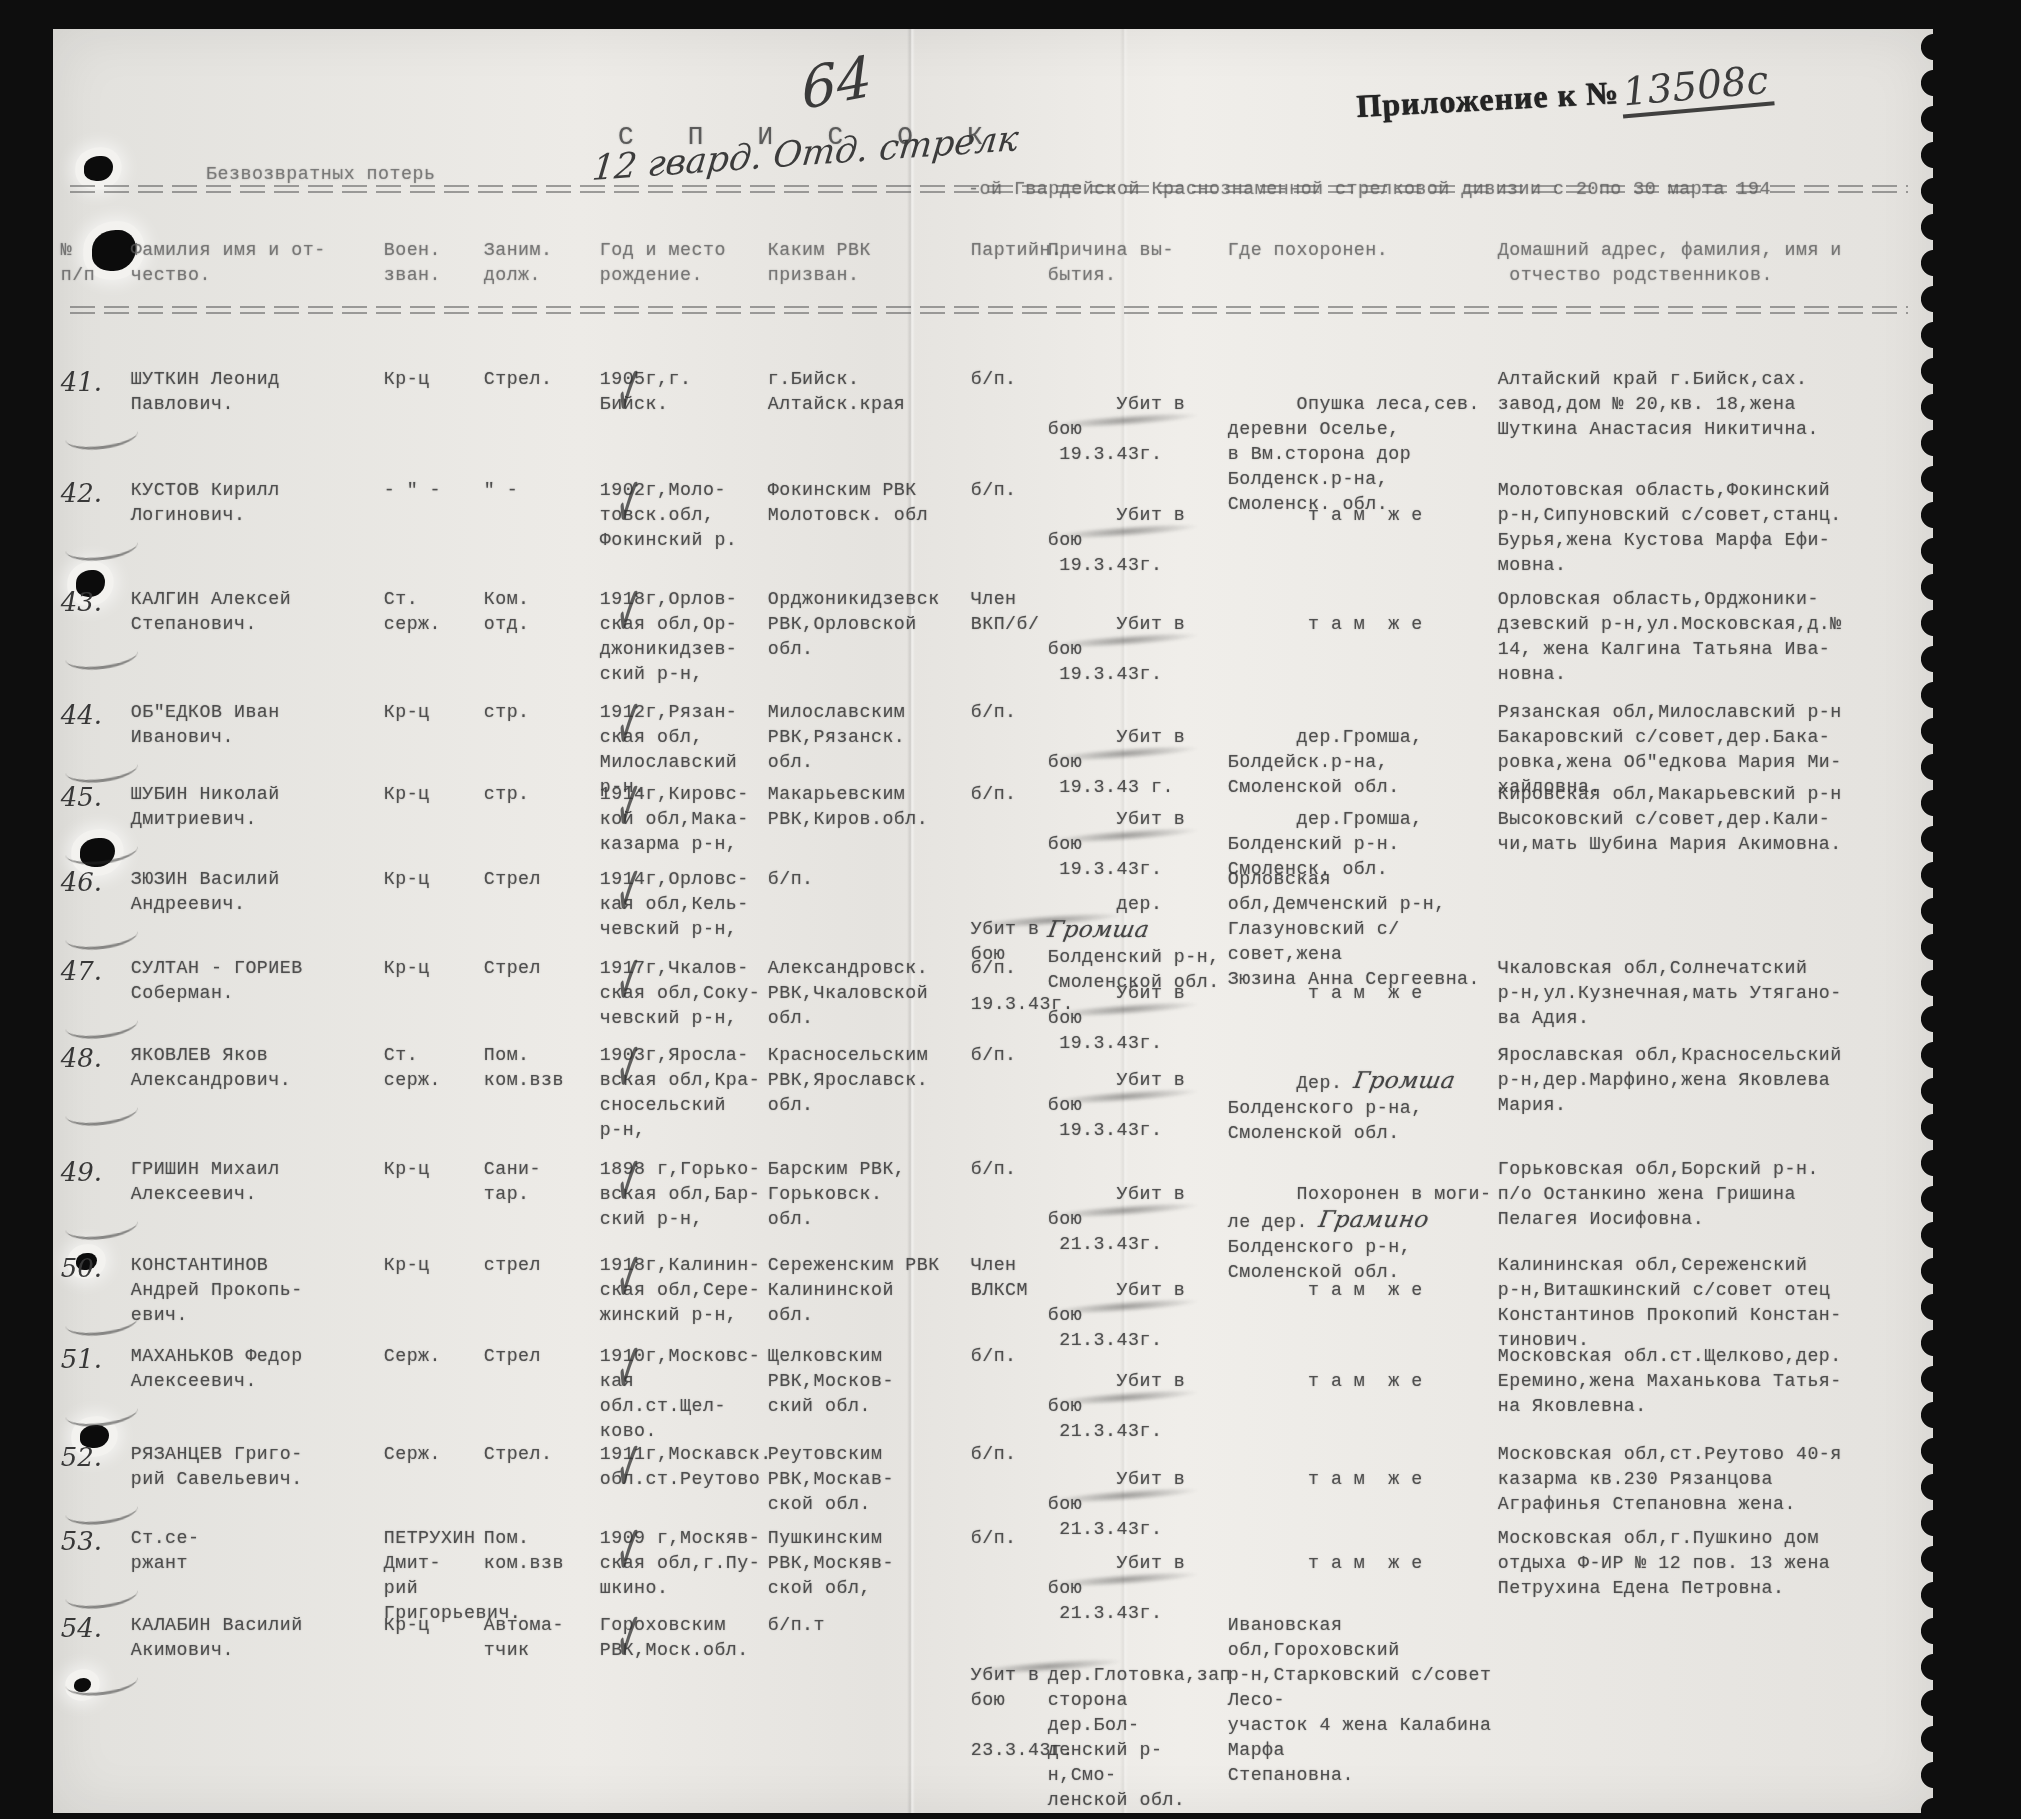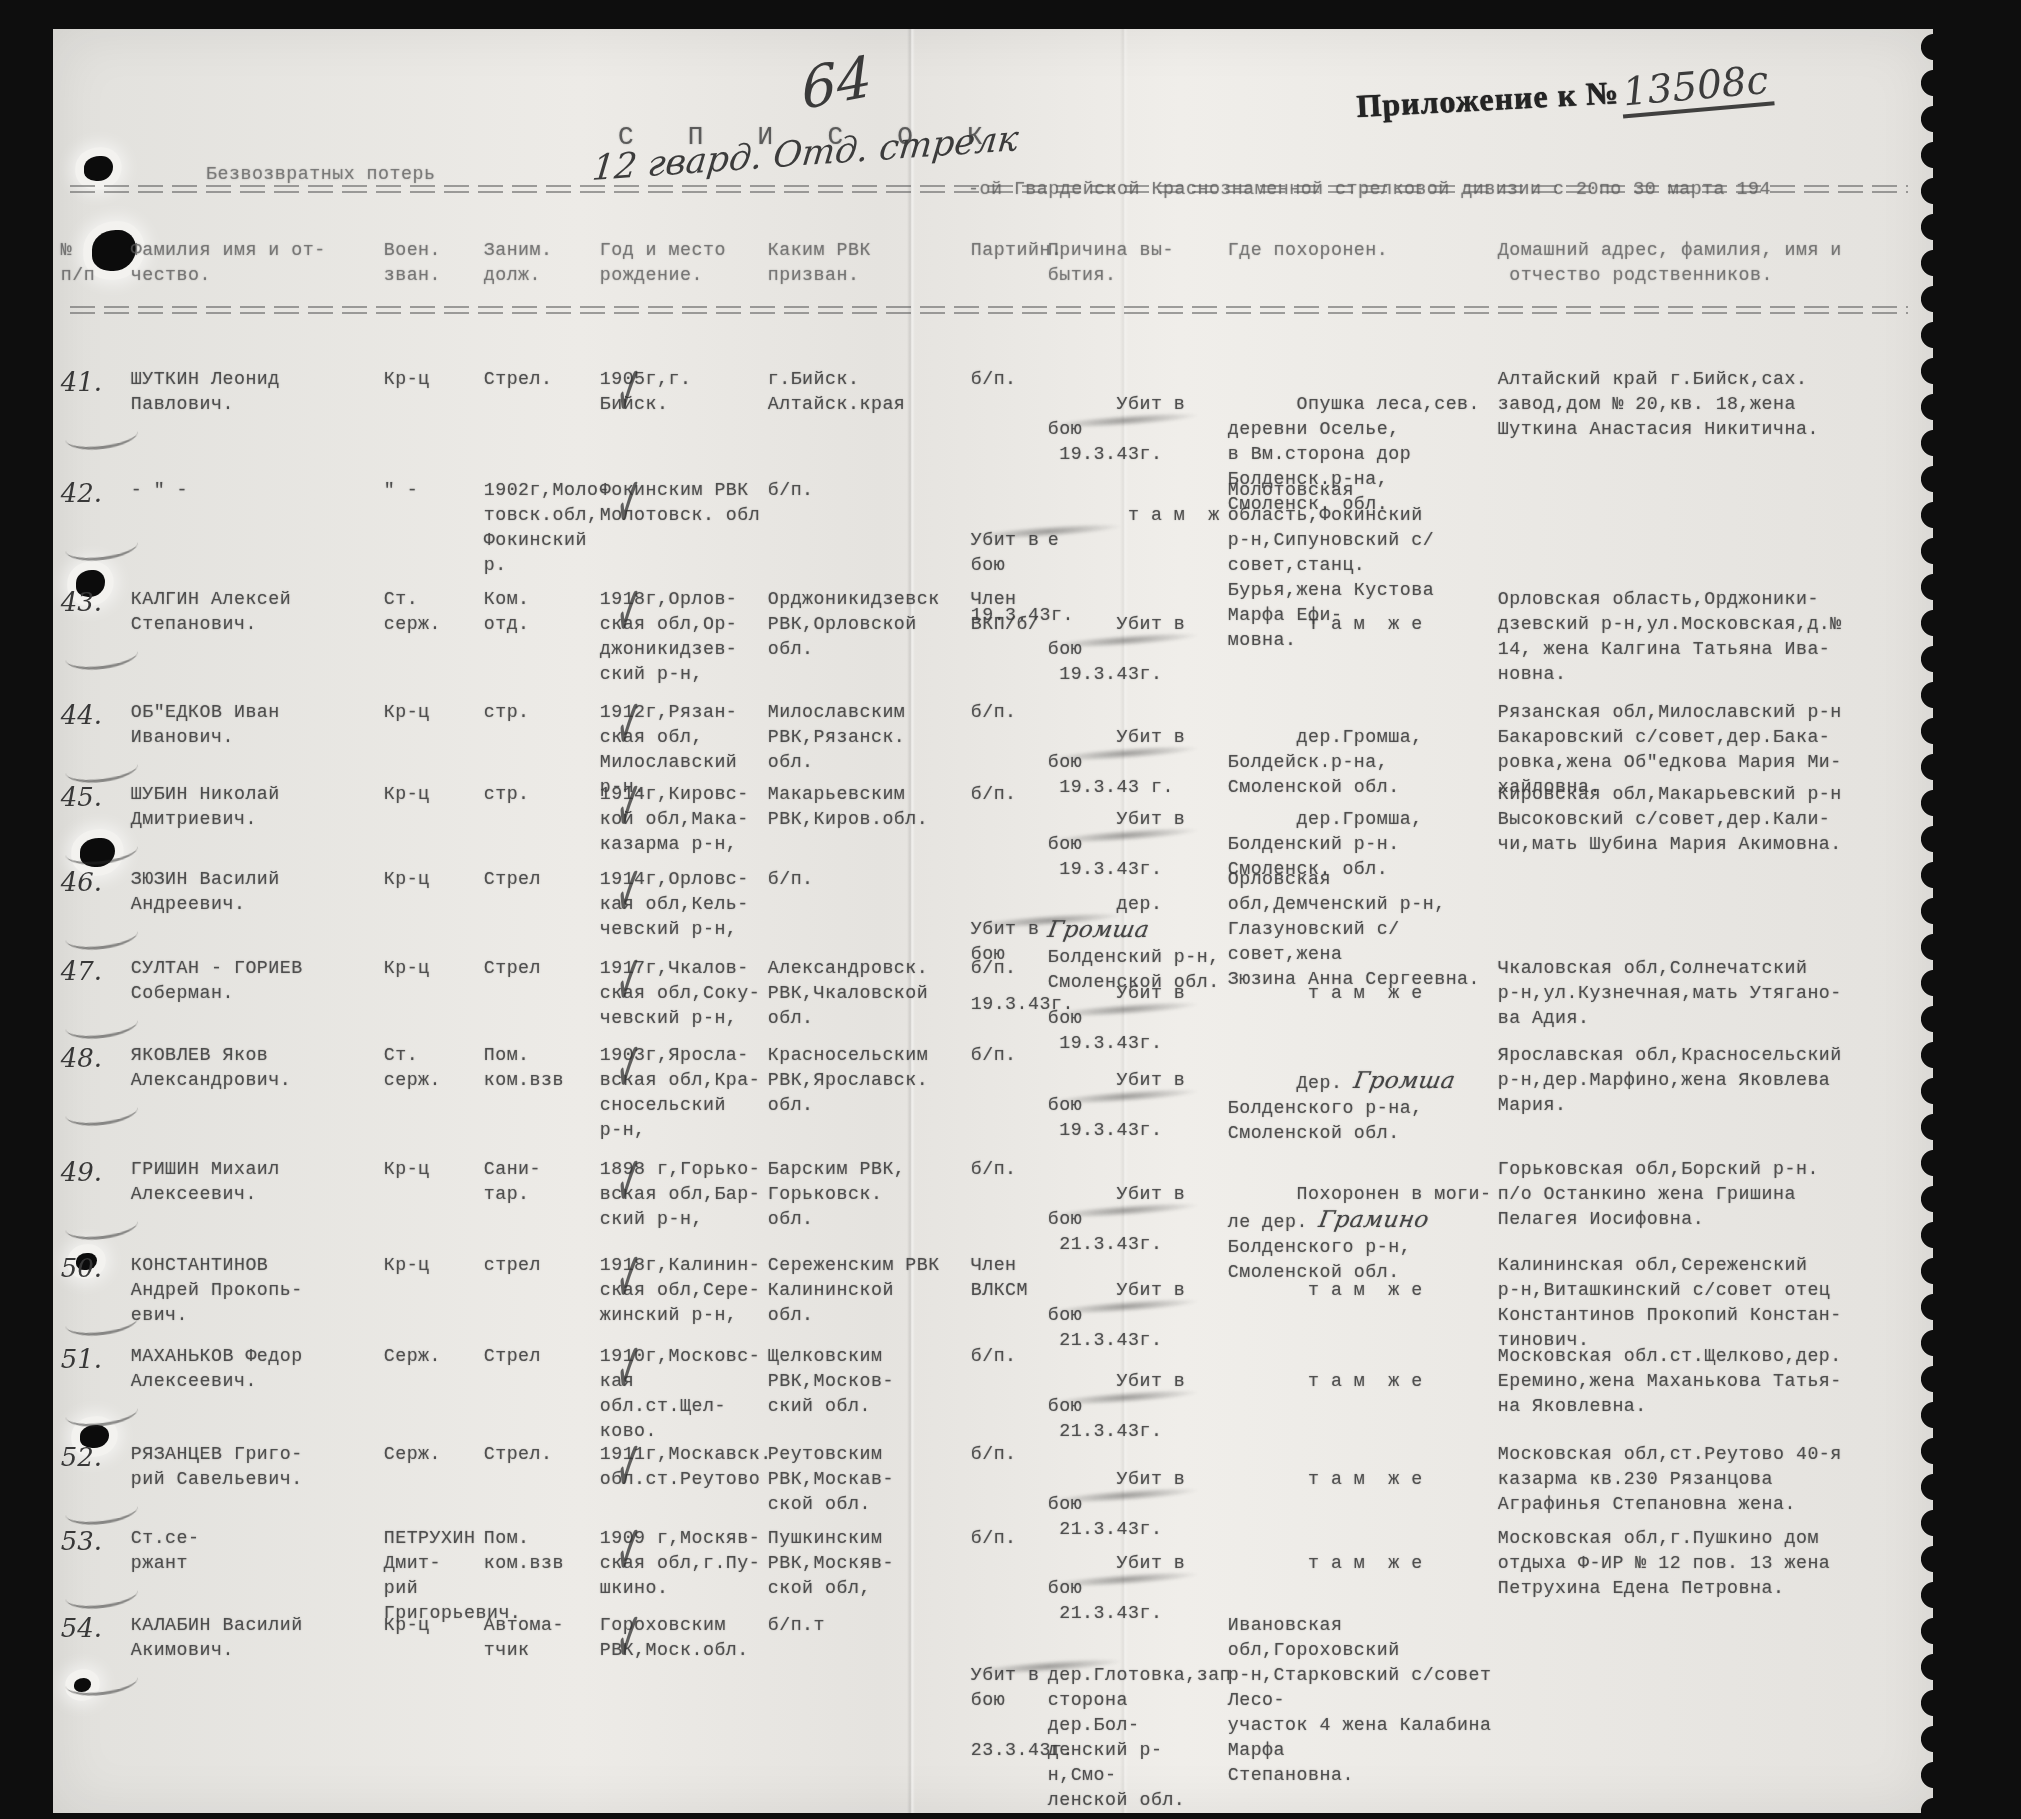--- a/index.html
+++ b/index.html
@@ -166,20 +166,22 @@
 завод,дом № 20,кв. 18,жена
 Шуткина Анастасия Никитична.</div>
     <span class="check">✓</span>
   </div>
 
   <div class="row grid" style="top: 111px;">
     <div class="cell">
       <span class="hand cell-num">42.</span>
       <span class="swash"></span>
     </div>
+    <div class="cell typed">КУСТОВ Кирилл
+Логинович.</div>
     <div class="cell typed">- " -</div>
     <div class="cell typed">" -</div>
     <div class="cell typed">1902г,Моло-
 товск.обл,
 Фокинский р.</div>
     <div class="cell typed">Фокинским РВК
 Молотовск. обл</div>
     <div class="cell typed">б/п.</div>
     <div class="cell typed">
       <span>Убит в бою

